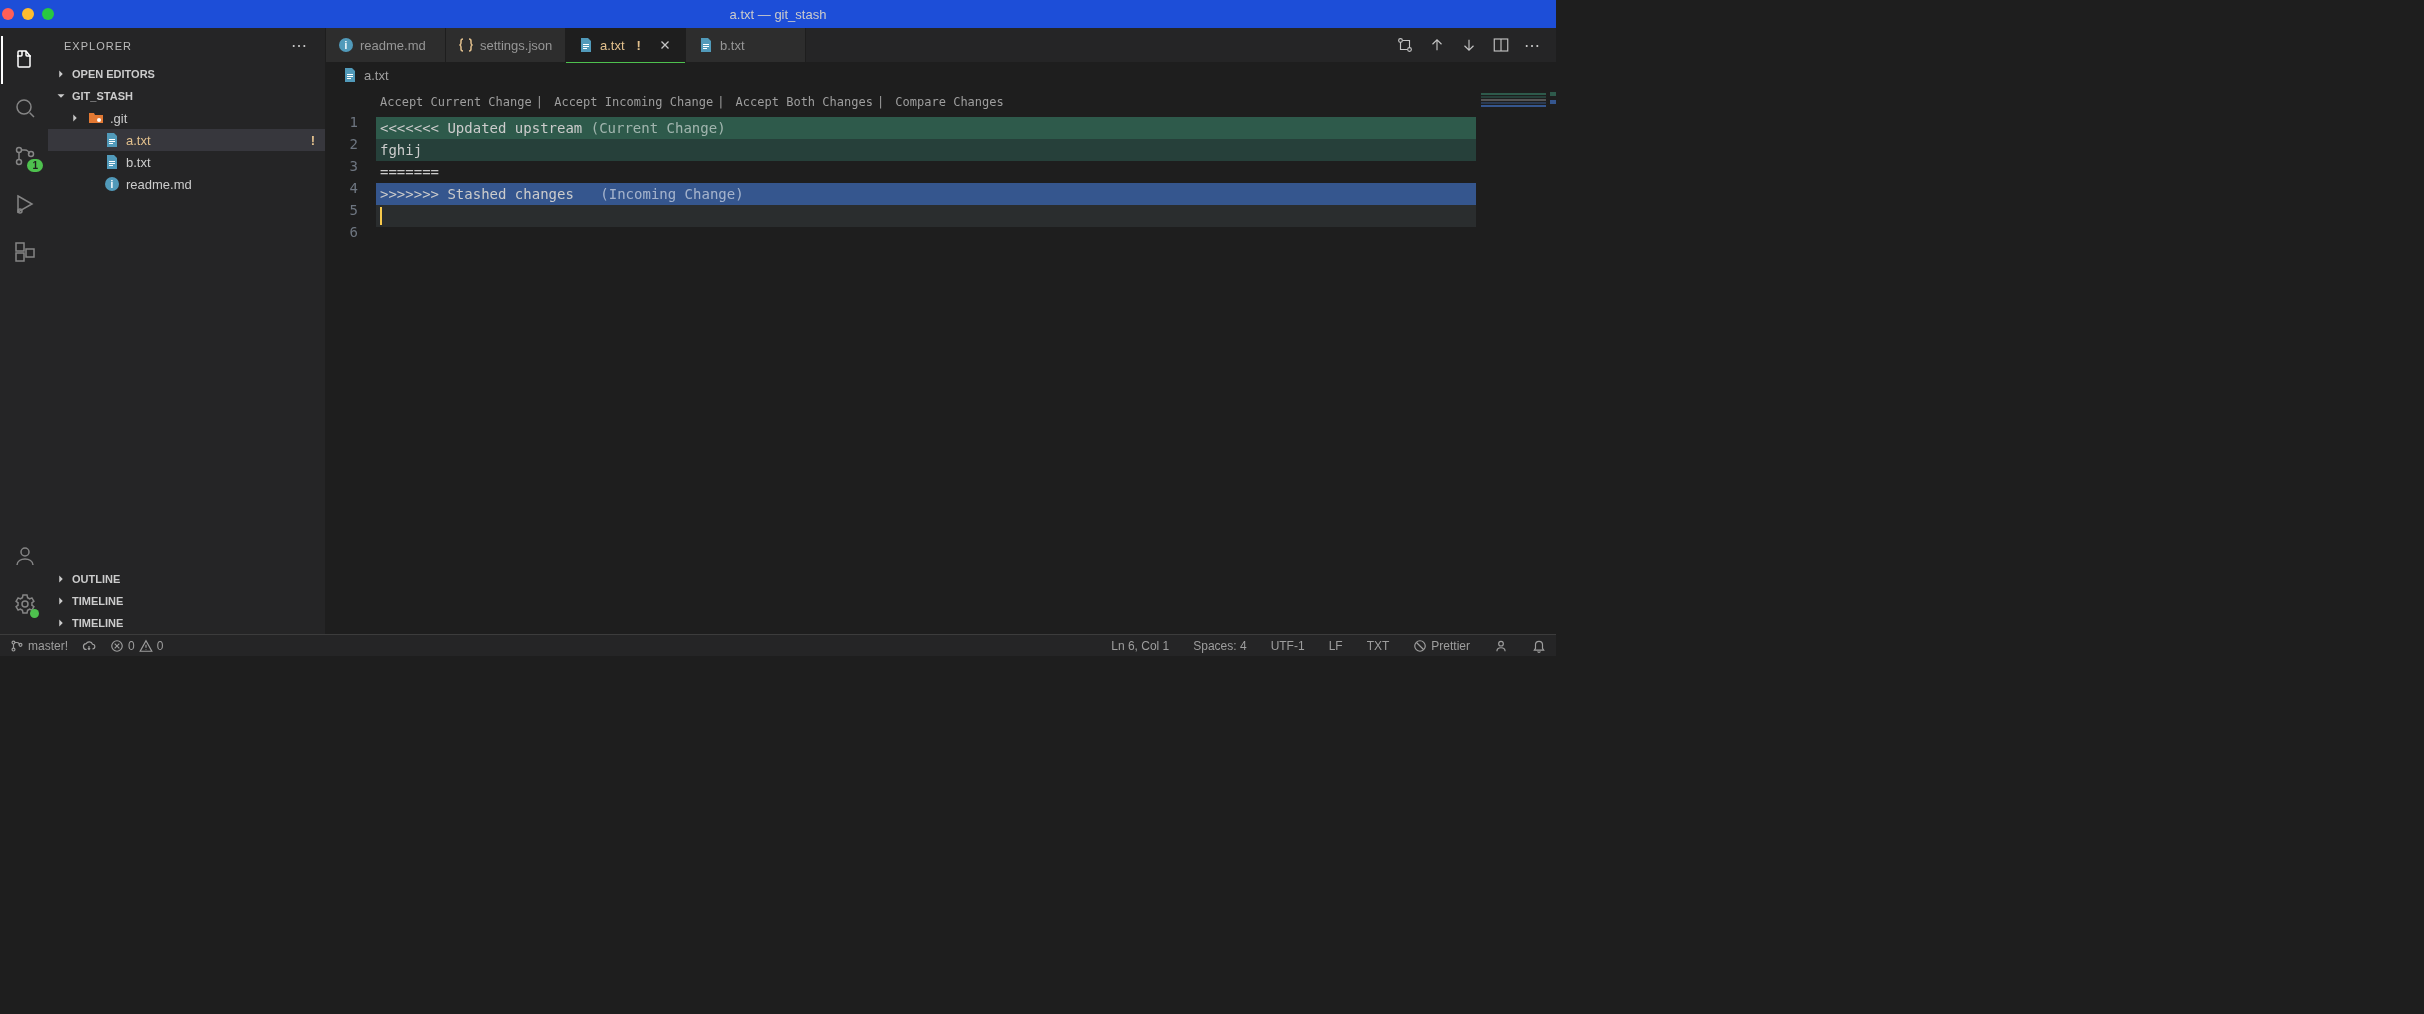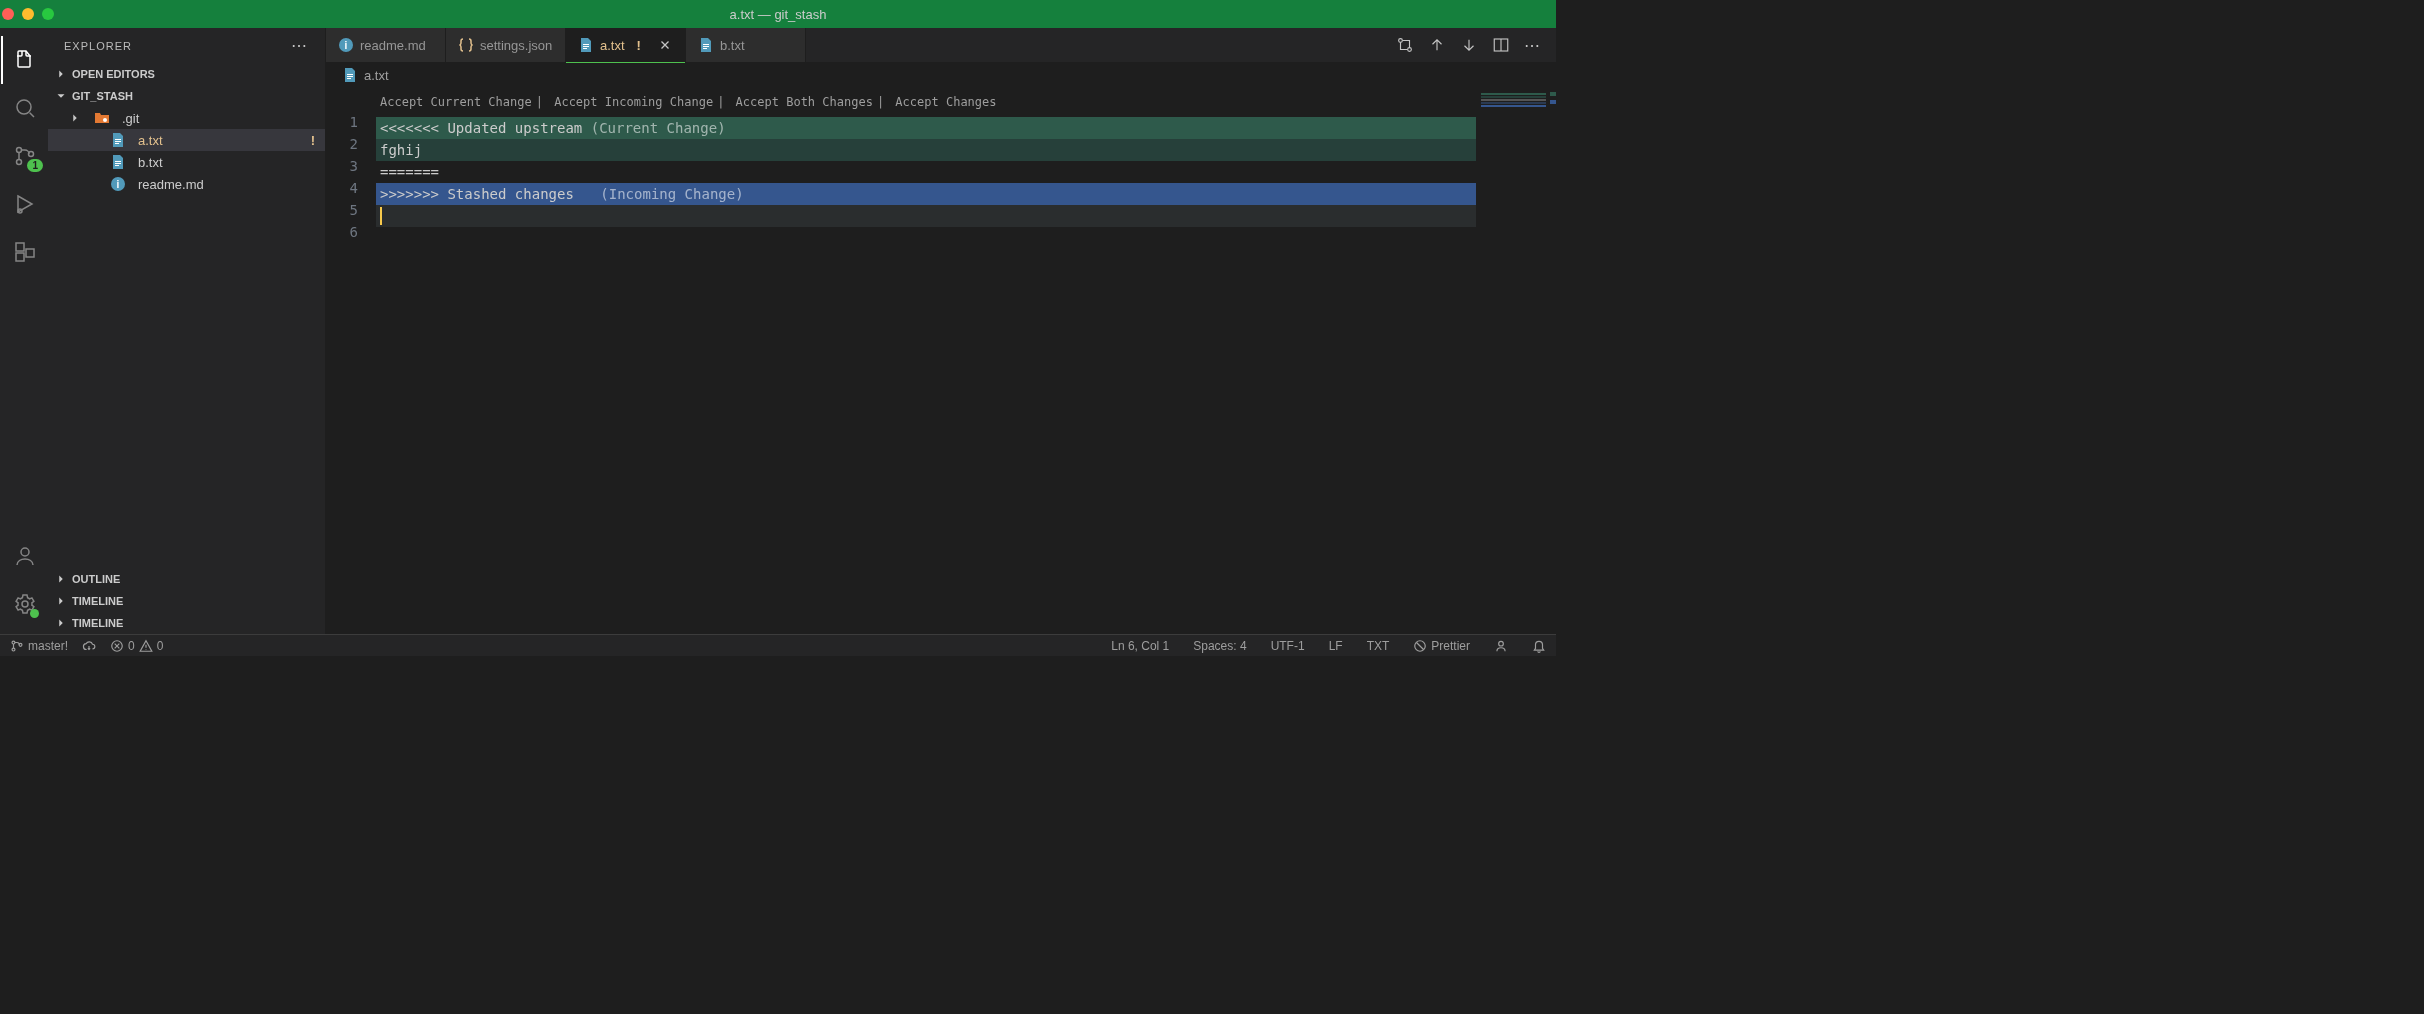--- a/index.html
+++ b/index.html
@@ -10,21 +10,21 @@
   width: 1556px;
   height: 656px;
   overflow: hidden;
   display: flex;
   flex-direction: column;
 }
 
 
 .titlebar {
   height: 28px;
-  background: #15803d;
+  background: #1d4ed8;
   display: flex;
   align-items: center;
   padding: 0 2px;
   position: relative;
   user-select: none;
 }
 .traffic-lights { display: flex; gap: 8px; }
 .traffic-light { width: 12px; height: 12px; border-radius: 50%; }
 .red { background: #ff5f57; }
 .yellow { background: #febc2e; }
@@ -138,21 +138,21 @@
   overflow: auto;
 }
 .tree-item {
   height: 22px;
   display: flex;
   align-items: center;
   font-size: 13px;
   color: #cccccc;
   cursor: pointer;
   padding-right: 10px;
-  gap: 12px;
+  gap: 6px;
 }
 .tree-item.depth-1 { padding-left: 20px; }
 .tree-item.depth-2 { padding-left: 36px; }
 .tree-item.selected { background: #37373d; }
 .tree-item.modified { color: #e2c08d; }
 .tree-item .file-icon { width: 16px; height: 16px; display: flex; align-items: center; justify-content: center; }
 .tree-item .chev { width: 14px; height: 14px; color: #c5c5c5; flex-shrink: 0; }
 .tree-item .mod-indicator { margin-left: auto; color: #e2c08d; font-weight: bold; }
 .sidebar-collapsed-sections { margin-top: auto; }
 
@@ -531,21 +531,21 @@
         <div>3</div>
         <div>4</div>
         <div>5</div>
         <div>6</div>
       </div>
       <div class="code">
         <div class="codelens">
           <a>Accept Current Change</a><span class="sep">|</span>
           <a>Accept Incoming Change</a><span class="sep">|</span>
           <a>Accept Both Changes</a><span class="sep">|</span>
-          <a>Accept Changes</a>
+          <a>Compare Changes</a>
         </div>
         <div class="code-line current-head"><span>&lt;&lt;&lt;&lt;&lt;&lt;&lt; Updated upstream</span><span class="annot"> (Current Change)</span></div>
         <div class="code-line current-body"><span>fghij</span></div>
         <div class="code-line sep-line"><span>=======</span></div>
         <div class="code-line incoming-head"><span>&gt;&gt;&gt;&gt;&gt;&gt;&gt; Stashed changes</span><span class="annot"> (Incoming Change)</span></div>
         <div class="code-line cursor-line"><span class="cursor"></span></div>
       </div>
       <div class="minimap">
         <div class="mm-line" style="top:6px;background:#2e5a4b;"></div>
         <div class="mm-line" style="top:9px;background:#26403a;"></div>

